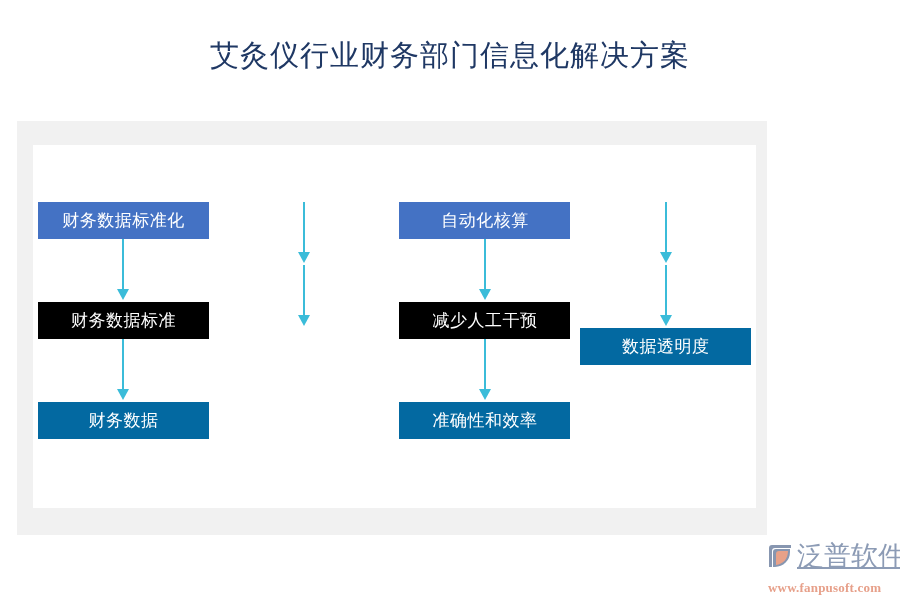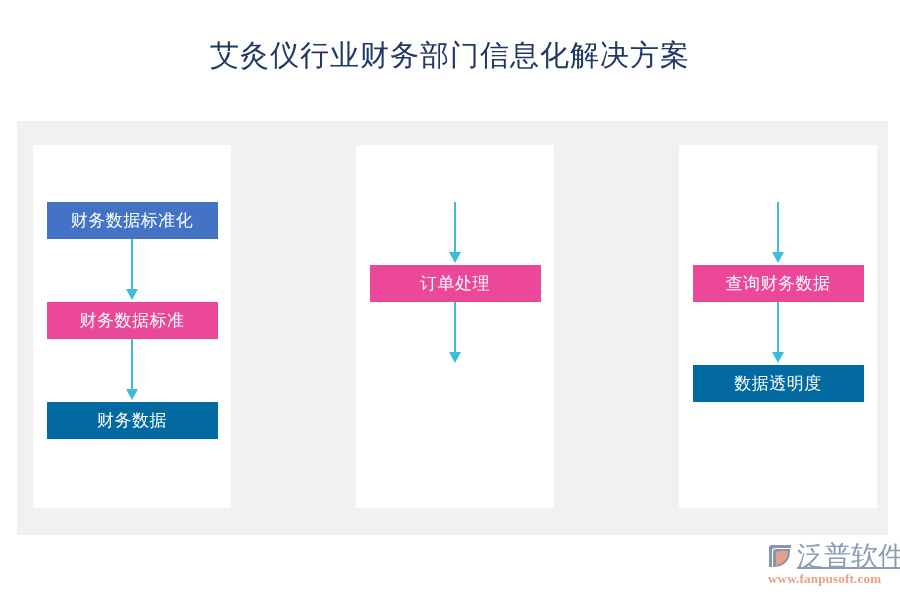--- a/index.html
+++ b/index.html
@@ -28,21 +28,21 @@
     letter-spacing: 1px;
     font-weight: 400;
     white-space: nowrap;
   }
 
   
   .diagram-frame {
     position: absolute;
     left: 17px;
     top: 121px;
-    width: 871px;
+    width: 750px;
     height: 414px;
     background: #f1f1f1;
     box-sizing: border-box;
     display: flex;
     align-items: stretch;
     justify-content: space-between;
     padding: 24px 11px 27px 16px;
   }
 
   
@@ -63,21 +63,21 @@
     height: 37px;
     line-height: 37px;
     text-align: center;
     color: #ffffff;
     font-size: 17px;
     letter-spacing: 0.5px;
     white-space: nowrap;
     box-sizing: border-box;
   }
   .node.level-0 { background: #4472c4; }
-  .node.level-1 { background: #ec4899; }
+  .node.level-1 { background: #000000; }
   .node.level-2 { background: #0369a1; }
 
   
   .connector {
     width: 14px;
     height: 63px;
     position: relative;
     flex: none;
   }
   .connector .stem {
@@ -127,21 +127,21 @@
     text-decoration: underline;
   }
   .brand-url {
     font-size: 13px;
     line-height: 16px;
     color: #e7a08a;
     letter-spacing: 0.2px;
     font-family: "Liberation Serif", "DejaVu Serif", serif;
     font-weight: bold;
     white-space: nowrap;
-    margin-top: 0;
+    margin-top: 9px;
     margin-left: 2px;
   }
 </style>
 </head>
 <body>
 
 <div class="page-title">艾灸仪行业财务部门信息化解决方案</div>
 
 <div class="diagram-frame">
 
@@ -157,34 +157,45 @@
         <div class="head"></div>
     </div>
     <div class="node level-2">财务数据</div>
   </div>
 
   <div class="column-card">
     <div class="connector">
       <div class="stem"></div>
         <div class="head"></div>
     </div>
-    <div class="node level-1">订单处理</div>
-    <div class="connector">
-      <div class="stem"></div>
-        <div class="head"></div>
-    </div>
-  </div>
-
-
-  <div class="column-card">
-    <div class="connector">
-      <div class="stem"></div>
-        <div class="head"></div>
-    </div>
-    <div class="node level-1">查询财务数据</div>
+    <div class="connector">
+      <div class="stem"></div>
+        <div class="head"></div>
+    </div>
+  </div>
+
+  <div class="column-card">
+    <div class="node level-0">自动化核算</div>
+    <div class="connector">
+      <div class="stem"></div>
+        <div class="head"></div>
+    </div>
+    <div class="node level-1">减少人工干预</div>
+    <div class="connector">
+      <div class="stem"></div>
+        <div class="head"></div>
+    </div>
+    <div class="node level-2">准确性和效率</div>
+  </div>
+
+  <div class="column-card">
+    <div class="connector">
+      <div class="stem"></div>
+        <div class="head"></div>
+    </div>
     <div class="connector">
       <div class="stem"></div>
         <div class="head"></div>
     </div>
     <div class="node level-2">数据透明度</div>
   </div>
 
 </div>
 
 <div class="brand-logo">

